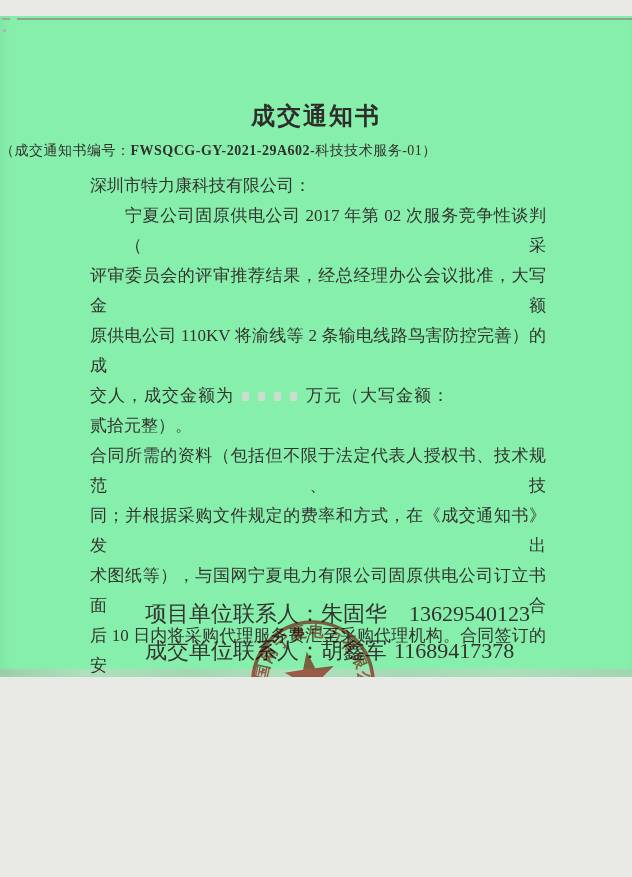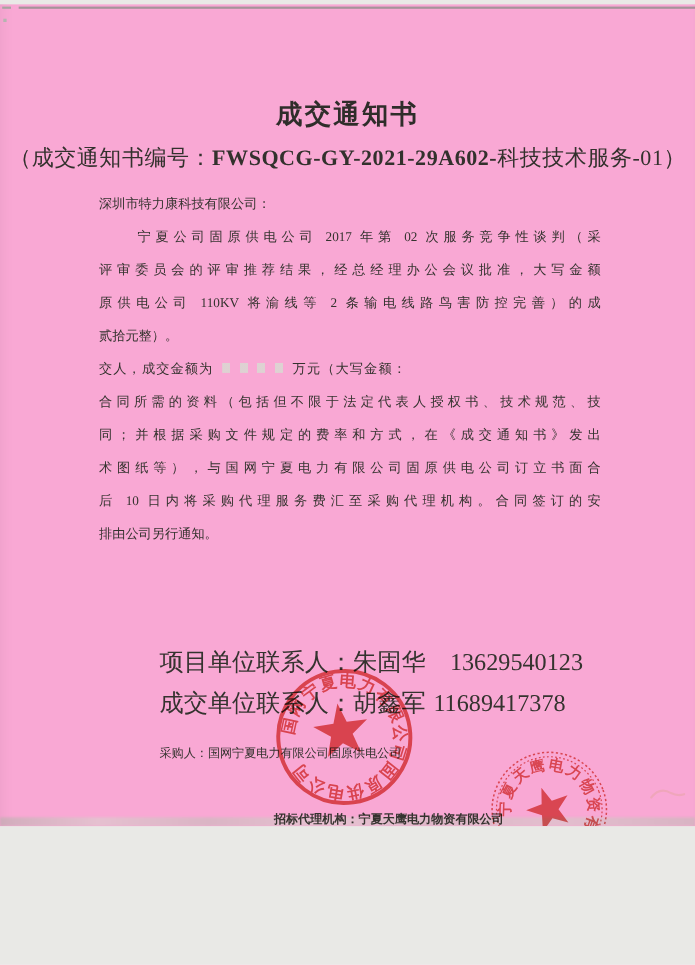--- a/index.html
+++ b/index.html
@@ -1,20 +1,20 @@
 <!DOCTYPE html>
 <html><head>
 <meta charset="utf-8">
 <style>
   html,body{margin:0;padding:0;background:#e9e9e6;}
   .page{
     position:relative;
-    width:632px;height:747px;
-    margin:4px auto;
-    background:#f9a8d4;
+    width:632px;height:661px;
+    margin:16px auto;
+    background:#86efac;
     font-family:"Liberation Serif","DejaVu Serif",serif;
     color:#35332f;
     overflow:hidden;
     box-shadow:inset 10px 0 14px -10px rgba(0,0,0,.07), inset -6px 0 10px -8px rgba(0,0,0,.04);
   }
   
   .scan-top-line{position:absolute;top:2px;left:17px;right:0;height:2px;background:#8f8e8a;opacity:.8;}
   .scan-corner-mark{position:absolute;top:2px;left:2px;width:8px;height:2px;background:#a6a5a1;}
   .scan-corner-mark2{position:absolute;top:13px;left:3px;width:3px;height:3px;background:#b5b4b0;}
   .scan-bottom-band{
@@ -25,27 +25,27 @@
   .faint-squiggle{position:absolute;left:590px;top:710px;opacity:.45;}
 
   .doc-title{
     position:absolute;top:84px;left:0;width:100%;
     text-align:center;
     font-family:"Liberation Sans","DejaVu Sans",sans-serif;
     font-size:24px;font-weight:700;letter-spacing:2px;color:#2f2d2a;
   }
   .notice-no{
     position:absolute;top:126px;left:0;width:100%;
-    text-align:center;font-size:20px;color:#33312d;letter-spacing:.5px;
+    font-size:14px;color:#33312d;letter-spacing:.5px;
   }
   .notice-no .code{font-weight:700;}
 
   .body-block{
-    position:absolute;left:90px;top:166px;width:456px;
-    font-size:12px;line-height:30px;
+    position:absolute;left:90px;top:155px;width:456px;
+    font-size:17px;line-height:30px;
   }
   .bline{text-align:justify;text-align-last:justify;}
   .bline.noj{text-align:left;text-align-last:left;}
   .bline.ind{padding-left:35px;}
   .amount-line{letter-spacing:1px;}
   .redacted{
     display:inline-block;width:56px;height:9px;margin:0 8px;
     background:repeating-linear-gradient(90deg,#d9d9d2 0 7px,transparent 7px 16px);
     opacity:.85;vertical-align:baseline;
   }
@@ -82,24 +82,24 @@
     <span>（成交通知书编号：</span><span class="code">FWSQCG-GY-2021-29A602-</span><span>科技技术服务-01）</span>
   </div>
 
   <div class="body-block">
     <div class="bline noj">深圳市特力康科技有限公司：</div>
 
     <div class="bline ind">宁夏公司固原供电公司 2017 年第 02 次服务竞争性谈判（采</div>
     <div class="bline">评审委员会的评审推荐结果，经总经理办公会议批准，大写金额</div>
     <div class="bline">原供电公司 110KV 将渝线等 2 条输电线路鸟害防控完善）的成</div>
 
-    <div class="bline noj">贰拾元整）。</div>
     <div class="bline noj amount-line">
       <span>交人，成交金额为</span><span class="redacted"></span><span>万元（大写金额：</span>
     </div>
+    <div class="bline noj">贰拾元整）。</div>
 
     <div class="bline">合同所需的资料（包括但不限于法定代表人授权书、技术规范、技</div>
     <div class="bline">同；并根据采购文件规定的费率和方式，在《成交通知书》发出</div>
     <div class="bline">术图纸等），与国网宁夏电力有限公司固原供电公司订立书面合</div>
     <div class="bline">后 10 日内将采购代理服务费汇至采购代理机构。合同签订的安</div>
     <div class="bline noj">排由公司另行通知。</div>
   </div>
 
   <div class="contacts">
     <div>

